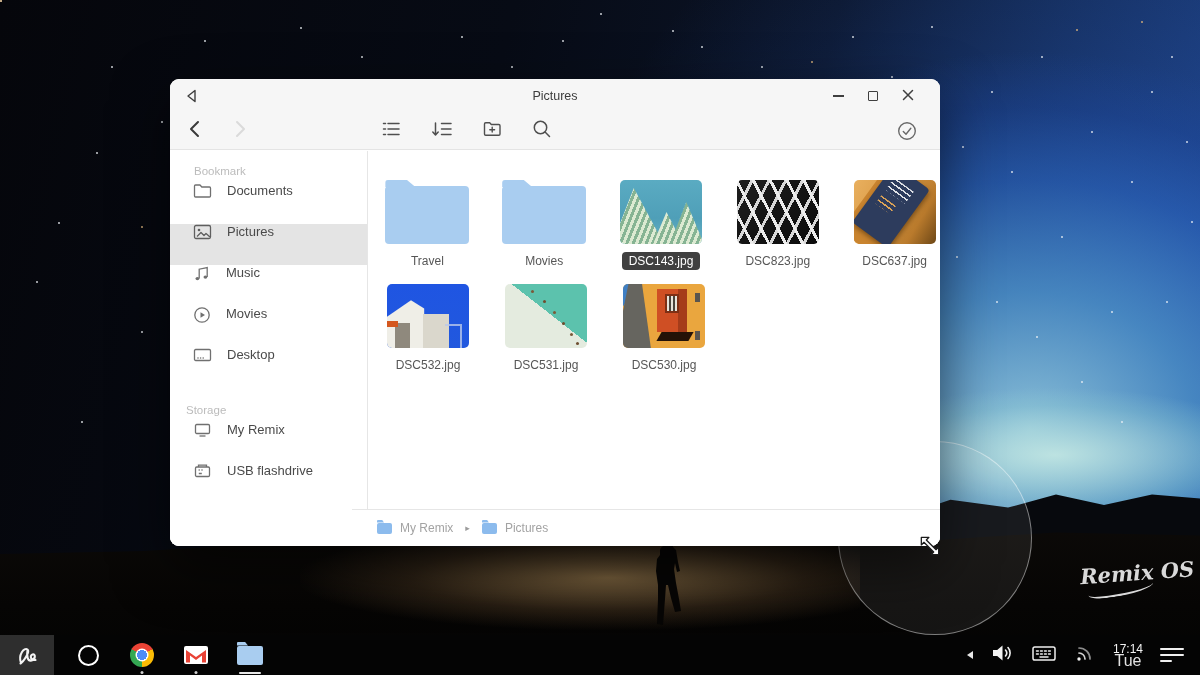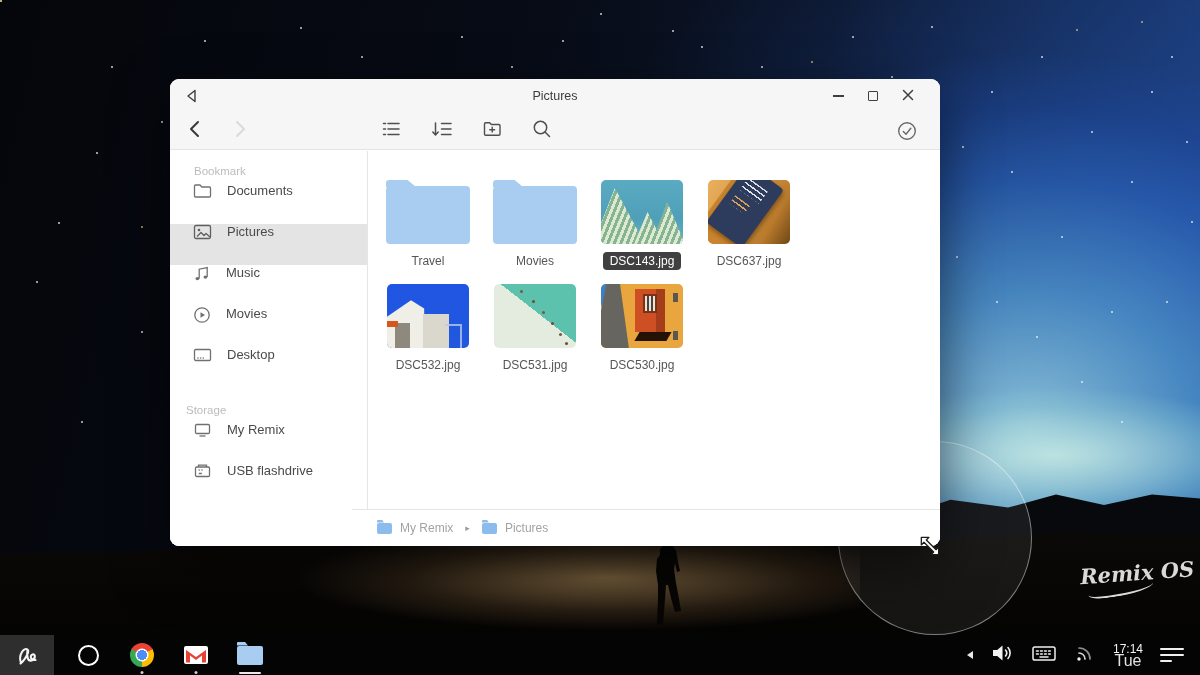--- a/index.html
+++ b/index.html
@@ -68,21 +68,21 @@
   .sidebar{position:absolute;left:0;top:0;bottom:0;width:198px;background:#fff;border-right:1px solid #e6e6e6;}
   .side-header{padding:14px 0 6px 24px;font-size:11.5px;color:#bcbcbc;}
   .side-header.second{padding-top:16px;padding-left:16px;}
   .side-item{height:41px;display:flex;align-items:flex-start;gap:15px;padding-left:23px;cursor:default;}
   .side-item.selected{background:#e4e4e4;}
   .side-item .lbl{font-size:13px;color:#4a4a4a;}
   .side-item svg{flex:0 0 auto;}
 
   
   .main{position:absolute;left:182px;right:0;top:0;bottom:37px;overflow:hidden;}
-  .files-row{display:flex;gap:15px;padding-left:30px;}
+  .files-row{display:flex;gap:26px;padding-left:30px;}
   .files-row.r1{margin-top:27px;}
   .files-row.r2{margin-top:12px;}
   .file-item{width:92px;display:flex;flex-direction:column;align-items:center;}
   .art{height:66px;display:flex;align-items:flex-end;justify-content:center;}
   .flabel{margin-top:8px;font-size:12px;color:#565656;line-height:14px;padding:2px 7px;border-radius:4px;}
   .flabel.sel{background:#404040;color:#fff;}
 
   .folderbig{width:84px;height:58px;background:#a9cdf0;border-radius:4px;position:relative;}
   .folderbig::before{content:'';position:absolute;top:-6px;left:0;width:30px;height:7px;background:#a9cdf0;
     border-radius:3px 0 0 0;clip-path:polygon(0 0,72% 0,100% 100%,0 100%);}
@@ -341,20 +341,26 @@
                 <div class="th t143">
               <i class="tri ta"></i>
                   <i class="tri tb2"></i>
                   <i class="tri tc"></i>
                 </div>
               </div>
             <div class="flabel sel">DSC143.jpg</div>
           </div>
           <div class="file-item">
             <div class="art">
+                <div class="th t823"></div>
+              </div>
+            <div class="flabel">DSC823.jpg</div>
+          </div>
+          <div class="file-item">
+            <div class="art">
                 <div class="th t637">
               <i class="card-o"></i>
                   <i class="card-n"></i>
                 </div>
               </div>
             <div class="flabel">DSC637.jpg</div>
           </div>
         </div>
         <div class="files-row r2">
           <div class="file-item">

